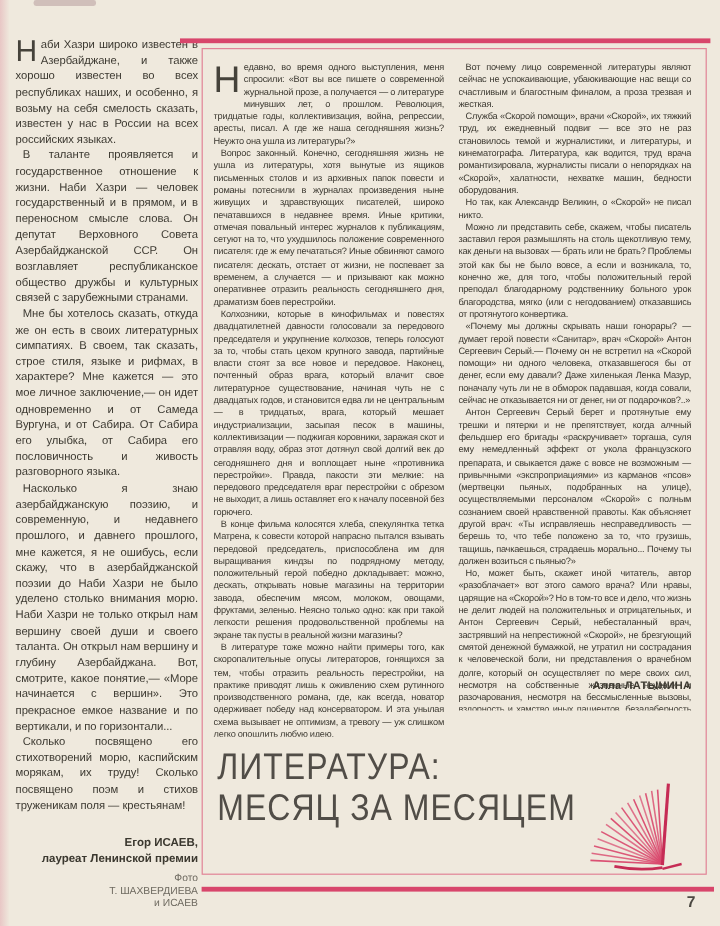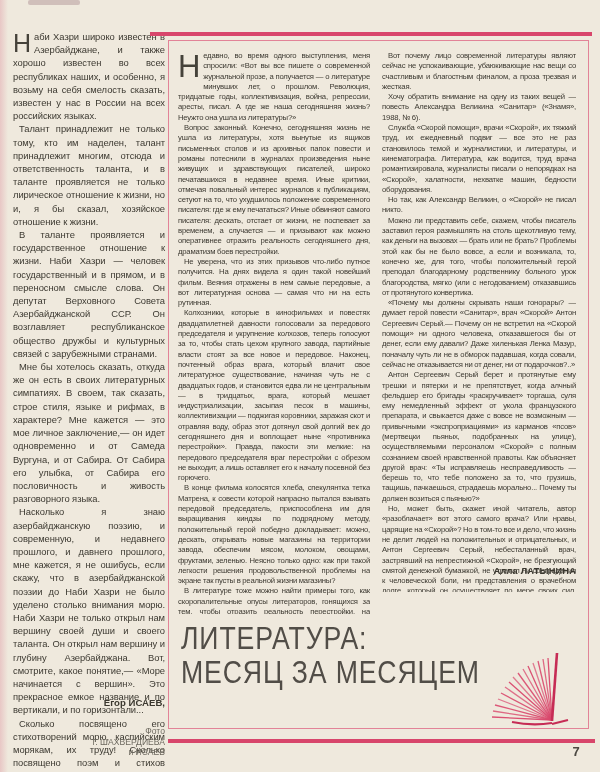--- a/index.html
+++ b/index.html
@@ -66,58 +66,56 @@
 <body>
 
 <div class="edge-tint"></div>
 <div class="top-smudge"></div>
 
 <div class="left-col">
   <p class="lead">
     <span class="dropcap dc-left">Н</span><span>аби Хазри широко известен в Азербайджане, и также хорошо известен во всех республиках наших, и особенно, я возьму на себя смелость сказать, известен у нас в России на всех российских языках.</span>
   </p>
   <div>
-      <p class="para">Талант принадлежит не только тому, кто им наделен, талант принадлежит многим, отсюда и ответственность таланта, и в таланте проявляется не только лирическое отношение к жизни, но и, я бы сказал, хозяйское отношение к жизни.</p>
       <p class="para">В таланте проявляется и государственное отношение к жизни. Наби Хазри — человек государственный и в прямом, и в переносном смысле слова. Он депутат Верховного Совета Азербайджанской ССР. Он возглавляет республиканское общество дружбы и культурных связей с зарубежными странами.</p>
       <p class="para">Мне бы хотелось сказать, откуда же он есть в своих литературных симпатиях. В своем, так сказать, строе стиля, языке и рифмах, в характере? Мне кажется — это мое личное заключение,— он идет одновременно и от Самеда Вургуна, и от Сабира. От Сабира его улыбка, от Сабира его пословичность и живость разговорного языка.</p>
       <p class="para">Насколько я знаю азербайджанскую поэзию, и современную, и недавнего прошлого, и давнего прошлого, мне кажется, я не ошибусь, если скажу, что в азербайджанской поэзии до Наби Хазри не было уделено столько внимания морю. Наби Хазри не только открыл нам вершину своей души и своего таланта. Он открыл нам вершину и глубину Азербайджана. Вот, смотрите, какое понятие,— «Море начинается с вершин». Это прекрасное емкое название и по вертикали, и по горизонтали...</p>
       <p class="para">Сколько посвящено его стихотворений морю, каспийским морякам, их труду! Сколько посвящено поэм и стихов труженикам поля — крестьянам!</p>
     </div>
 </div>
 
 <div class="author-left">
   <div>Егор ИСАЕВ,</div>
+  <div>лауреат Ленинской премии</div>
 </div>
 <div class="photo-credit">
     <div>Фото</div>
     <div>Т. ШАХВЕРДИЕВА</div>
     <div>и ИСАЕВ</div>
   </div>
 
 <div class="rule-top"></div>
 <div class="frame"></div>
 <div class="rule-bottom"></div>
 
 <div class="rev-col col1">
   <p class="lead">
     <span class="dropcap dc-mid">Н</span><span>едавно, во время одного выступления, меня спросили: «Вот вы все пишете о современной журнальной прозе, а получается — о литературе минувших лет, о прошлом. Революция, тридцатые годы, коллективизация, война, репрессии, аресты, писал. А где же наша сегодняшняя жизнь? Неужто она ушла из литературы?»</span>
   </p>
   <div>
       <p class="para">Вопрос законный. Конечно, сегодняшняя жизнь не ушла из литературы, хотя вынутые из ящиков письменных столов и из архивных папок повести и романы потеснили в журналах произведения ныне живущих и здравствующих писателей, широко печатавшихся в недавнее время. Иные критики, отмечая повальный интерес журналов к публикациям, сетуют на то, что ухудшилось положение современного писателя: где ж ему печататься? Иные обвиняют самого писателя: дескать, отстает от жизни, не поспевает за временем, а случается — и призывают как можно оперативнее отразить реальность сегодняшнего дня, драматизм боев перестройки.</p>
-      <p class="para">Не уверена, что из этих призывов что-либо путное получится. На днях видела я один такой новейший фильм. Веяния отражены в нем самые передовые, а вот литературная основа — самая что ни на есть рутинная.</p>
       <p class="para">Колхозники, которые в кинофильмах и повестях двадцатилетней давности голосовали за передового председателя и укрупнение колхозов, теперь голосуют за то, чтобы стать цехом крупного завода, партийные власти стоят за все новое и передовое. Наконец, почтенный образ врага, который влачит свое литературное существование, начиная чуть не с двадцатых годов, и становится едва ли не центральным — в тридцатых, врага, который мешает индустриализации, засыпая песок в машины, коллективизации — поджигая коровники, заражая скот и отравляя воду, образ этот дотянул свой долгий век до сегодняшнего дня и воплощает ныне «противника перестройки». Правда, пакости эти мелкие: на передового председателя враг перестройки с обрезом не выходит, а лишь оставляет его к началу посевной без горючего.</p>
       <p class="para">В конце фильма колосятся хлеба, спекулянтка тетка Матрена, к совести которой напрасно пытался взывать передовой председатель, приспособлена им для выращивания киндзы по подрядному методу, положительный герой победно докладывает: можно, дескать, открывать новые магазины на территории завода, обеспечим мясом, молоком, овощами, фруктами, зеленью. Неясно только одно: как при такой легкости решения продовольственной проблемы на экране так пусты в реальной жизни магазины?</p>
       <p class="para">В литературе тоже можно найти примеры того, как скоропалительные опусы литераторов, гонящихся за тем, чтобы отразить реальность перестройки, на практике приводят лишь к оживлению схем рутинного производственного романа, где, как всегда, новатор одерживает победу над консерватором. И эта унылая схема вызывает не оптимизм, а тревогу — уж слишком легко опошлить любую идею.</p>
     </div>
 </div>
 
 <div class="rev-col col2">
   <div>
       <p class="para">Вот почему лицо современной литературы являют сейчас не успокаивающие, убаюкивающие нас вещи со счастливым и благостным финалом, а проза трезвая и жесткая.</p>
-      <p class="para">Хочу обратить внимание на одну из таких вещей — повесть Александра Великина «Санитар» («Знамя», 1988, № 6).</p>
       <p class="para">Служба «Скорой помощи», врачи «Скорой», их тяжкий труд, их ежедневный подвиг — все это не раз становилось темой и журналистики, и литературы, и кинематографа. Литература, как водится, труд врача романтизировала, журналисты писали о непорядках на «Скорой», халатности, нехватке машин, бедности оборудования.</p>
       <p class="para">Но так, как Александр Великин, о «Скорой» не писал никто.</p>
       <p class="para">Можно ли представить себе, скажем, чтобы писатель заставил героя размышлять на столь щекотливую тему, как деньги на вызовах — брать или не брать? Проблемы этой как бы не было вовсе, а если и возникала, то, конечно же, для того, чтобы положительный герой преподал благодарному родственнику больного урок благородства, мягко (или с негодованием) отказавшись от протянутого конвертика.</p>
       <p class="para">«Почему мы должны скрывать наши гонорары? — думает герой повести «Санитар», врач «Скорой» Антон Сергеевич Серый.— Почему он не встретил на «Скорой помощи» ни одного человека, отказавшегося бы от денег, если ему давали? Даже хиленькая Ленка Мазур, поначалу чуть ли не в обморок падавшая, когда совали, сейчас не отказывается ни от денег, ни от подарочков?..»</p>
       <p class="para">Антон Сергеевич Серый берет и протянутые ему трешки и пятерки и не препятствует, когда алчный фельдшер его бригады «раскручивает» торгаша, суля ему немедленный эффект от укола французского препарата, и свыкается даже с вовсе не возможным — привычными «экспроприациями» из карманов «псов» (мертвецки пьяных, подобранных на улице), осуществляемыми персоналом «Скорой» с полным сознанием своей нравственной правоты. Как объясняет другой врач: «Ты исправляешь несправедливость — берешь то, что тебе положено за то, что грузишь, тащишь, пачкаешься, страдаешь морально... Почему ты должен возиться с пьянью?»</p>
       <p class="para">Но, может быть, скажет иной читатель, автор «разоблачает» вот этого самого врача? Или нравы, царящие на «Скорой»? Но в том-то все и дело, что жизнь не делит людей на положительных и отрицательных, и Антон Сергеевич Серый, небесталанный врач, застрявший на непрестижной «Скорой», не брезгующий смятой денежной бумажкой, не утратил ни сострадания к человеческой боли, ни представления о врачебном долге, который он осуществляет по мере своих сил, несмотря на собственные жизненные неудачи и разочарования, несмотря на бессмысленные вызовы, вздорность и хамство иных пациентов, безалаберность организации врачебной помощи — несмотря ни на что.</p>
     </div>
 </div>
 
 <div class="author-right">Алла ЛАТЫНИНА</div>

